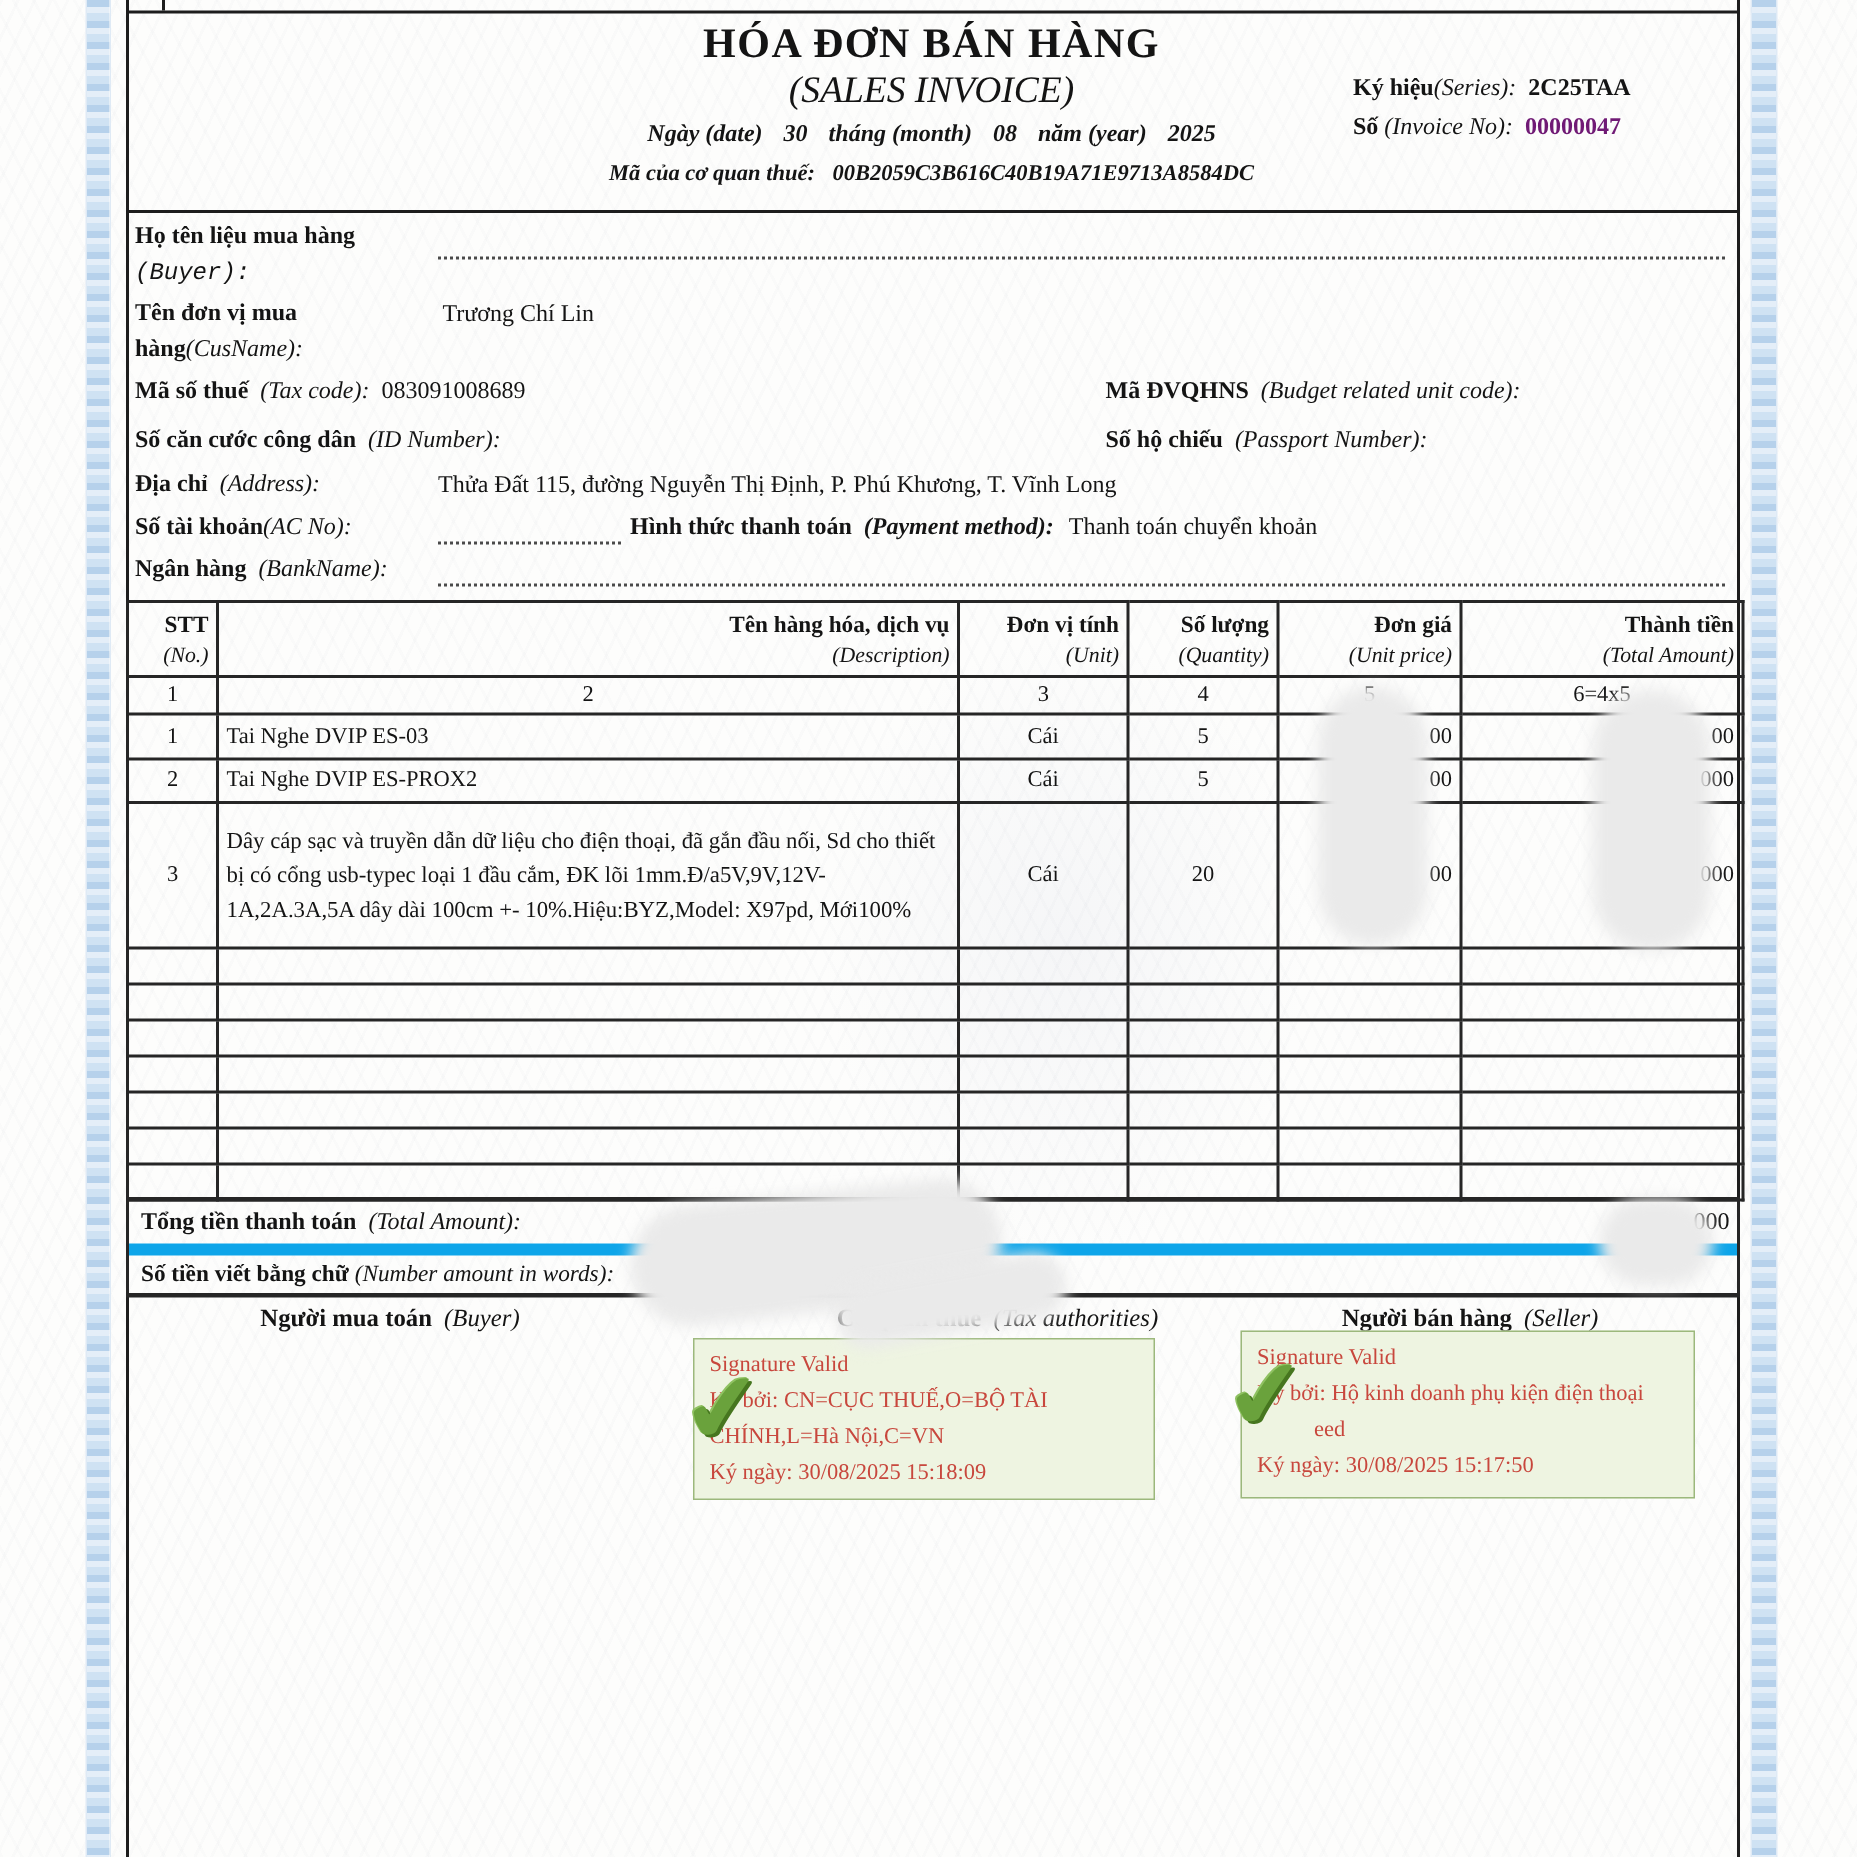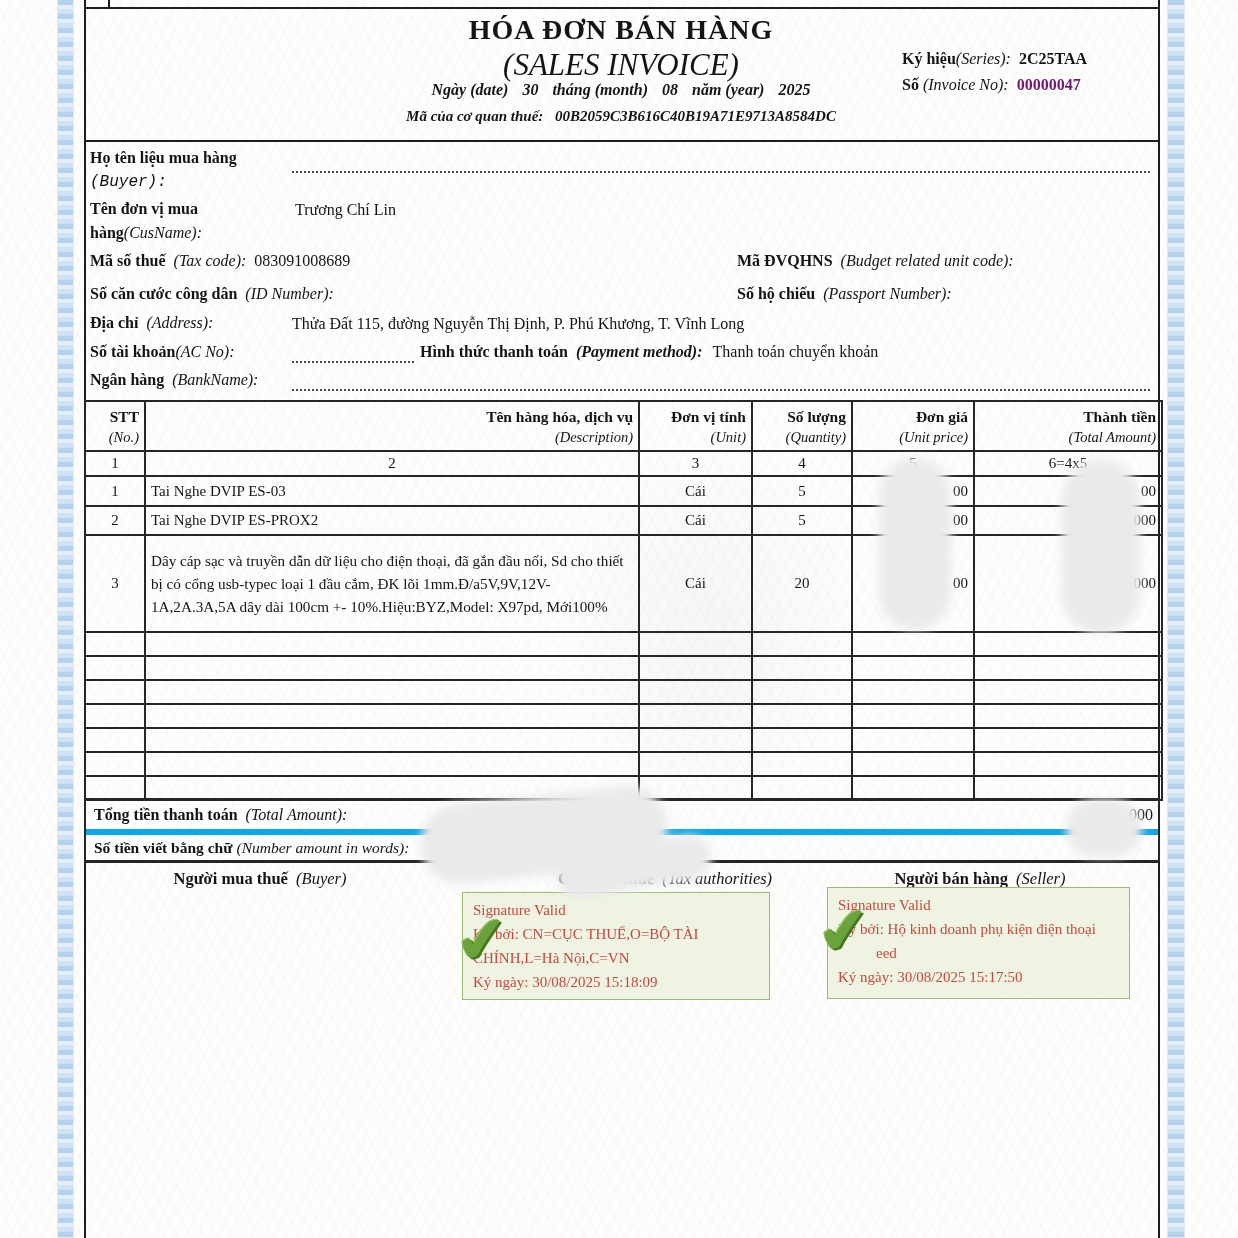--- a/index.html
+++ b/index.html
@@ -35,21 +35,21 @@
 
   .b{ font-weight:bold; }
   .i{ font-style:italic; }
   .bi{ font-weight:bold; font-style:italic; }
   .ml4{ margin-left:4px; } .ml6{ margin-left:6px; } .ml8{ margin-left:8px; }
   .red{ color:#701a75; }
 
   
   .h-center{ position:absolute; left:84px; width:1074px; text-align:center; }
   .title{ top:14px; font-size:28px; font-weight:bold; letter-spacing:1px; }
-  .subtitle{ top:47px; font-size:31px; font-style:italic; }
+  .subtitle{ top:47px; font-size:25px; font-style:italic; }
   .dateline{ top:81px; font-size:16px; }
   .dateline span{ margin:0 7px; }
   .taxline{ top:108px; font-size:15px; }
   .series-block{ position:absolute; left:902px; top:46px; font-size:16px; line-height:26px; }
 
   
   .fld{ position:absolute; font-size:16px; white-space:nowrap; }
   .dotted{ position:absolute; border-bottom:2px dotted #4a4a4a; height:1px; }
 
   
@@ -62,21 +62,21 @@
   .tr-num td{ height:23px; text-align:center; }
   .tr-item1 td{ height:28px; } .tr-item2 td{ height:27px; } .tr-item3 td{ height:95px; }
   .tr-empty td{ height:22px; }
   td.c{ text-align:center; } td.r{ text-align:right; padding-right:6px; }
   td.desc{ text-align:left; padding-left:8px; }
   td.desc-long{ text-align:left; padding:3px 8px; line-height:23px; font-size:15.2px; white-space:normal; }
 
   
   .totals{ position:absolute; left:84px; top:798px; width:1072px;
     border:2px solid #262626; border-top:3px solid #262626; border-bottom:3px solid #262626; }
-  .total-row1{ position:relative; height:28px; line-height:28px; border-bottom:6px solid #0ea5e9; padding:0 8px; font-size:16px; }
+  .total-row1{ position:relative; height:28px; line-height:28px; border-bottom:8px solid #0ea5e9; padding:0 8px; font-size:16px; }
   .total-row2{ position:relative; height:25px; line-height:25px; padding:0 8px; font-size:15.5px; }
   .amount-frag{ position:absolute; right:5px; top:0; }
 
   
   .sig-h{ position:absolute; top:869px; text-align:center; font-size:16.5px; white-space:nowrap; }
   .sig-h.buyer{ left:120px; width:280px; }
   .sig-h.tax{ left:495px; width:340px; }
   .sig-h.seller{ left:815px; width:330px; }
   .sigbox{ position:absolute; background:#eef4e1; border:1px solid #9cb87c;
     color:#c8473d; font-size:15px; line-height:24px; padding:5px 10px; z-index:2; }
@@ -320,21 +320,21 @@
       <span class="b">Tổng tiền thanh toán</span>
       <span class="i ml4">(Total Amount):</span>
       <span class="amount-frag">000</span>
     </div>
     <div class="total-row2">
       <span class="b">Số tiền viết bằng chữ</span><span class="i ml4">(Number amount in words):</span>
     </div>
   </div>
 
   <div class="sig-h buyer">
-    <span class="b">Người mua thuế</span>
+    <span class="b">Người mua toán</span>
     <span class="i ml4">(Buyer)</span>
   </div>
   <div class="sig-h tax">
     <span class="b">Cơ quan thuế</span>
     <span class="i ml4">(Tax authorities)</span>
   </div>
   <div class="sig-h seller">
     <span class="b">Người bán hàng</span>
     <span class="i ml4">(Seller)</span>
   </div>

